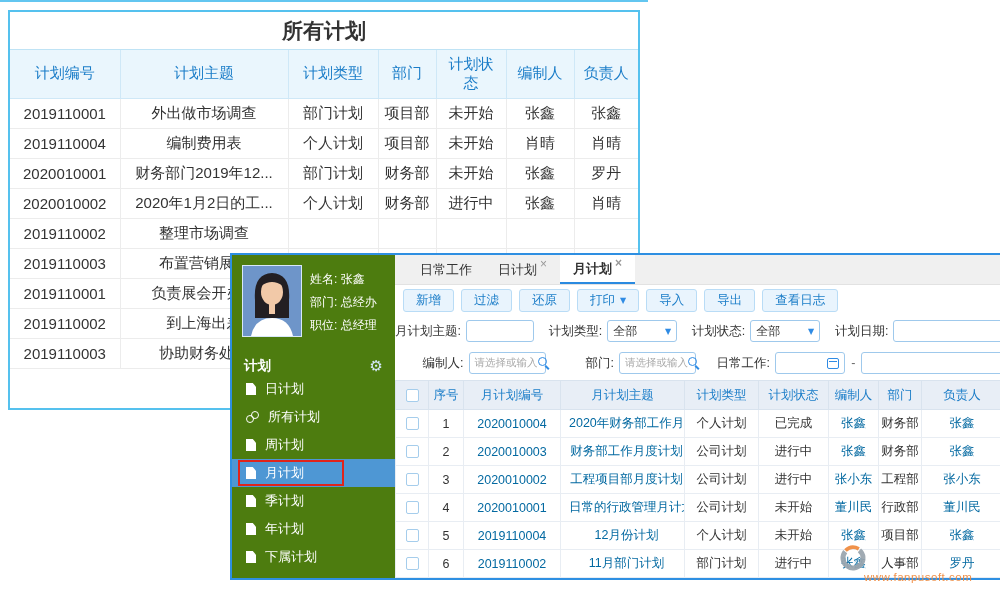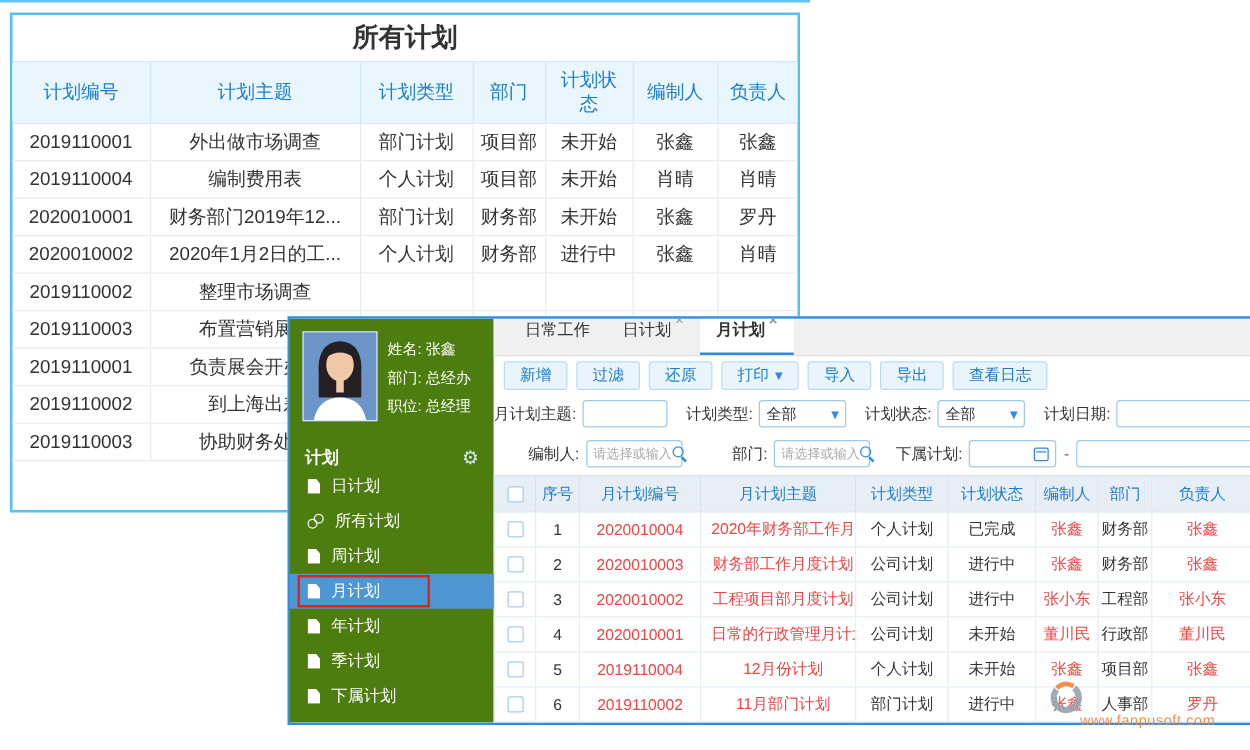--- a/index.html
+++ b/index.html
@@ -44,21 +44,21 @@
     clip-path:polygon(0 0,68% 0,100% 32%,100% 100%,0 100%); }
   .lico { width:13px; height:12px; position:relative; display:inline-block; }
   .lico::before,.lico::after { content:""; position:absolute; width:6px; height:6px;
     border:1.5px solid #fff; border-radius:50%; }
   .lico::before { left:0; bottom:0; } .lico::after { right:0; top:0; }
 
   
   .rp { flex:1; display:flex; flex-direction:column; min-width:0; background:#fff; }
   .tabbar { height:30px; flex:0 0 30px; background:#f0f0f0; display:flex; align-items:stretch;
     padding-left:12px; border-bottom:1px solid #e2e2e2; font-size:13px; color:#333; }
-  .tab { display:flex; padding:0 13px; position:relative; cursor:pointer; }
+  .tab { display:flex; align-items:center; padding:11px 13px; position:relative; cursor:pointer; }
   .tab .x { margin-left:3px; font-size:12px; color:#999; position:relative; top:-6px; }
   .tab.active { background:#fff; font-weight:bold; border-bottom:2px solid #2a8ae0; }
   .toolbar { height:31px; flex:0 0 31px; display:flex; align-items:center; padding-left:8px; gap:7px; }
   .tbtn { height:23px; padding:0 12px; background:#e9f4fd; border:1px solid #b9dcf6;
     border-radius:3px; color:#1b7dc8; font-size:12.5px; display:flex; align-items:center;
     gap:5px; cursor:pointer; white-space:nowrap; }
   .caret { font-family:"DejaVu Sans",sans-serif; font-size:8px; color:#2f8be4; }
 
   .frow { display:flex; align-items:center; font-size:12.5px; color:#333; flex:0 0 30px; height:30px; }
   .frow2 { flex:0 0 34px; height:34px; }
@@ -77,21 +77,21 @@
     position:relative; display:inline-block; flex:0 0 12px; }
   .cal::before { content:""; position:absolute; left:1px; right:1px; top:2px; height:1.5px; background:#2f8be4; }
   .dash { margin:0 6px; color:#666; }
 
   table.fgt { border-collapse:collapse; table-layout:fixed; width:607px; font-size:12.5px; }
   table.fgt th { height:29px; background:#e8eef6; color:#1b7dc8; font-weight:normal;
     border:1px solid #d9e3ee; white-space:nowrap; overflow:hidden; }
   table.fgt td { height:28px; border:1px solid #e8edf3; text-align:center; color:#333;
     white-space:nowrap; overflow:hidden; }
   td.subj { text-align:left; padding-left:8px; }
-  a.lnk { color:#ef4444; text-decoration:none; cursor:pointer; }
+  a.lnk { color:#0369a1; text-decoration:none; cursor:pointer; }
   .cb { width:13px; height:13px; border:1px solid #a5cdec; border-radius:2px;
     margin:0 auto; background:#fff; cursor:pointer; }
 
   
   .wm { position:absolute; left:838px; top:543px; width:162px; z-index:50; opacity:.93; }
   .wm-row { display:flex; align-items:center; }
   .wm-brand { font-size:21px; font-weight:bold; color:#8d9aa6; letter-spacing:1px; }
   .wm-url { font-size:11.5px; color:#ef8a3e; margin-top:-2px; text-align:left;
     padding-left:26px; letter-spacing:.5px; }
 </style>
@@ -244,25 +244,25 @@
     <div class="menu-item">
       <span class="mi-ic fico"></span>
       <span>周计划</span>
     </div>
     <div class="menu-item sel">
       <span class="mi-ic fico"></span>
       <span>月计划</span>
     </div>
     <div class="menu-item">
       <span class="mi-ic fico"></span>
+      <span>季计划</span>
+    </div>
+    <div class="menu-item">
+      <span class="mi-ic fico"></span>
       <span>年计划</span>
-    </div>
-    <div class="menu-item">
-      <span class="mi-ic fico"></span>
-      <span>季计划</span>
     </div>
     <div class="menu-item">
       <span class="mi-ic fico"></span>
       <span>下属计划</span>
     </div>
   </div>
 
   <div class="rp">
     <div class="tabbar">
       <div class="tab">
@@ -328,21 +328,21 @@
       <span class="flabel" style="width:73px">编制人:</span>
       <span class="fin" style="width:77px; margin-left:5px">
         <span class="ph">请选择或输入</span>
         <span class="mag"></span>
       </span>
       <span class="flabel" style="width:58px; margin-left:14px">部门:</span>
       <span class="fin" style="width:77px; margin-left:5px">
         <span class="ph">请选择或输入</span>
         <span class="mag"></span>
       </span>
-      <span class="flabel" style="width:64px; margin-left:14px">下属计划:</span>
+      <span class="flabel" style="width:64px; margin-left:14px">日常工作:</span>
       <span class="fin" style="width:74px; margin-left:5px">
         <input value="" style="">
         <span class="cal"></span>
       </span>
       <span class="dash">-</span>
       <span class="fin" style="width:150px">
         <input value="" style="">
       </span>
     </div>
 

